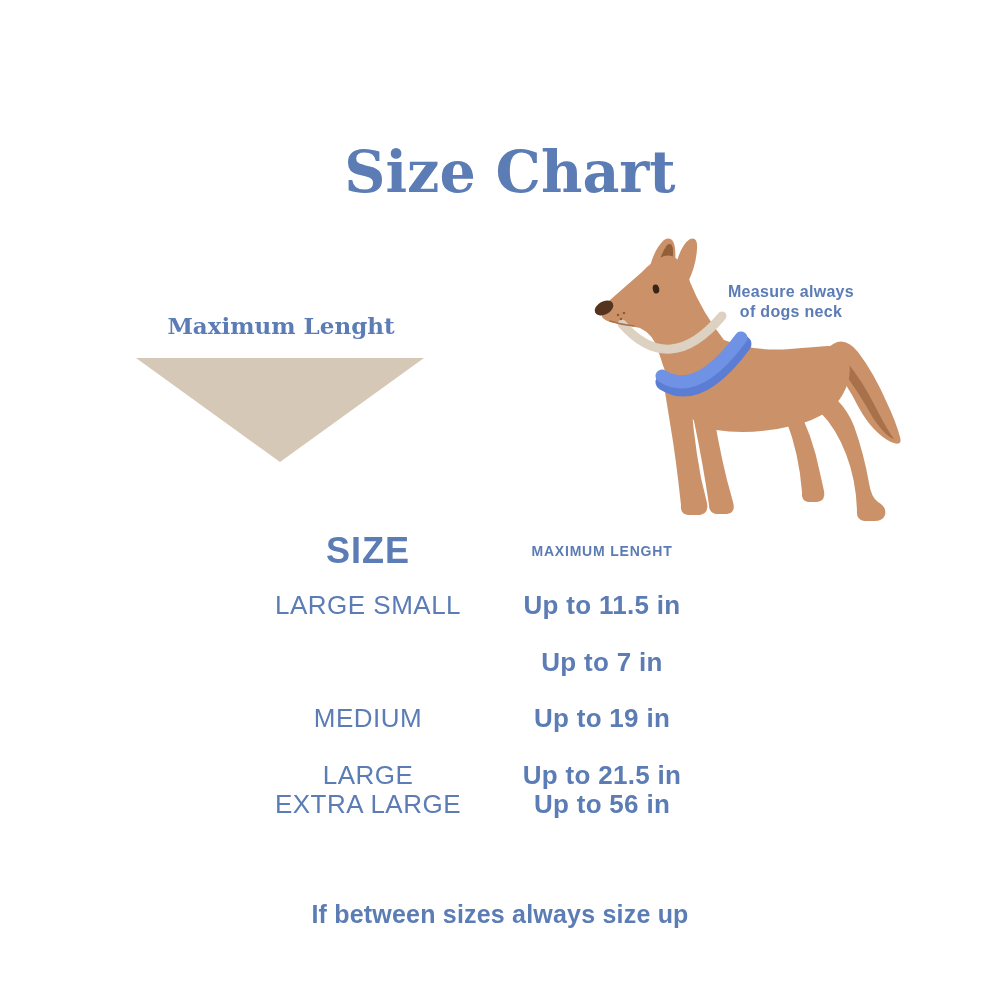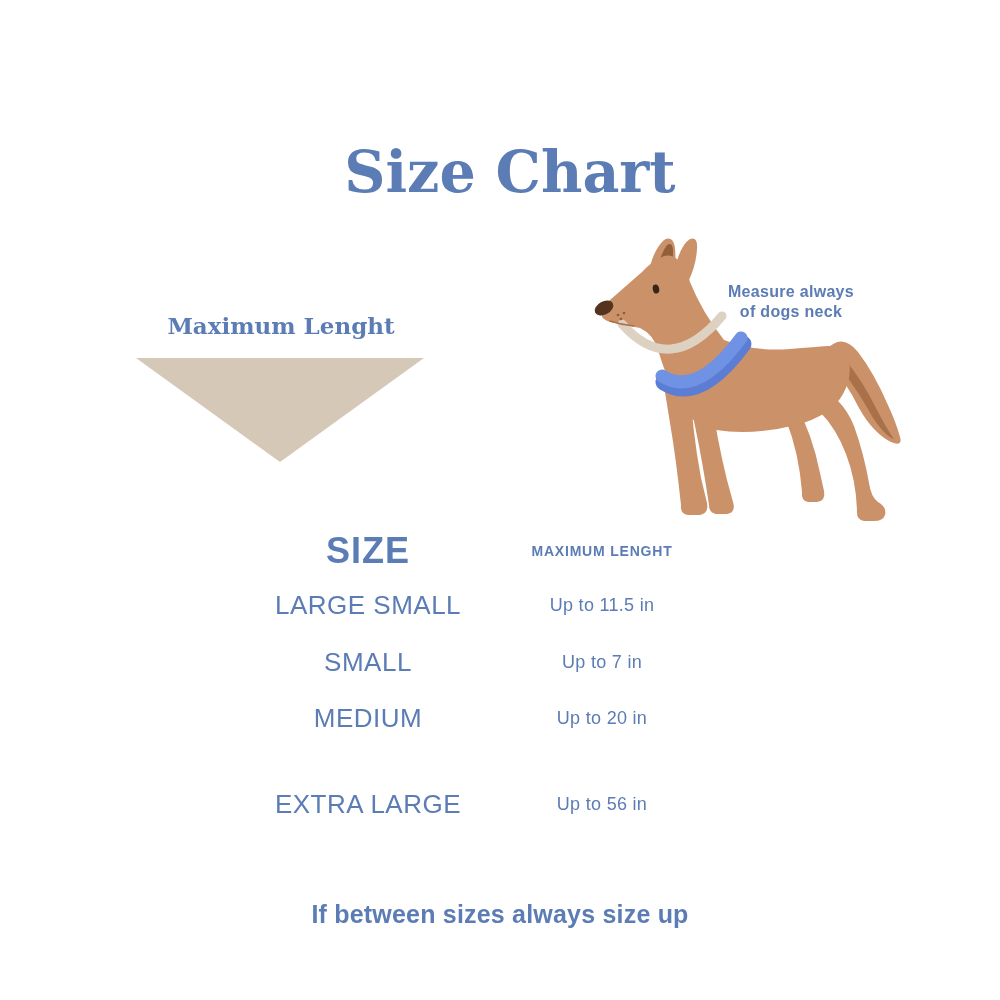--- a/index.html
+++ b/index.html
@@ -54,21 +54,21 @@
   }
 
   
   .trow{position:absolute;left:0;width:1000px;height:36px;}
   .cell{position:absolute;text-align:center;line-height:36px;color:#5b7cb4;}
   .cell.c-size{left:228px;width:280px;}
   .cell.c-len{left:462px;width:280px;}
   .hdr-size{font-size:36px;font-weight:700;letter-spacing:1px;}
   .hdr-len{font-size:14px;font-weight:700;letter-spacing:0.8px;}
   .data-size{font-size:26px;font-weight:400;letter-spacing:0.5px;}
-  .data-len{font-size:18px;font-weight:400;letter-spacing:0.3px;}
+  .data-len{font-size:26px;font-weight:700;letter-spacing:0.3px;}
 
   
   #footer-note{
     left:0;top:852px;width:1000px;
     text-align:center;
     font-weight:700;
     font-size:25px;
     color:#5b7cb4;
     letter-spacing:0.2px;
   }
@@ -140,26 +140,29 @@
 
   <div class="trow" style="top:485px">
     <div class="cell c-size hdr-size">SIZE</div>
     <div class="cell c-len hdr-len">MAXIMUM LENGHT</div>
   </div>
   <div class="trow" style="top:539px">
     <div class="cell c-size data-size">LARGE SMALL</div>
     <div class="cell c-len data-len">Up to 11.5 in</div>
   </div>
   <div class="trow" style="top:596px">
-    <div class="cell c-size data-size">SMALL</div>
     <div class="cell c-len data-len">Up to 7 in</div>
   </div>
   <div class="trow" style="top:652px">
     <div class="cell c-size data-size">MEDIUM</div>
-    <div class="cell c-len data-len">Up to 20 in</div>
+    <div class="cell c-len data-len">Up to 19 in</div>
+  </div>
+  <div class="trow" style="top:709px">
+    <div class="cell c-size data-size">LARGE</div>
+    <div class="cell c-len data-len">Up to 21.5 in</div>
   </div>
   <div class="trow" style="top:738px">
     <div class="cell c-size data-size">EXTRA LARGE</div>
     <div class="cell c-len data-len">Up to 56 in</div>
   </div>
 
   <div id="footer-note" class="abs">If between sizes always size up</div>
 
 </div>
 

